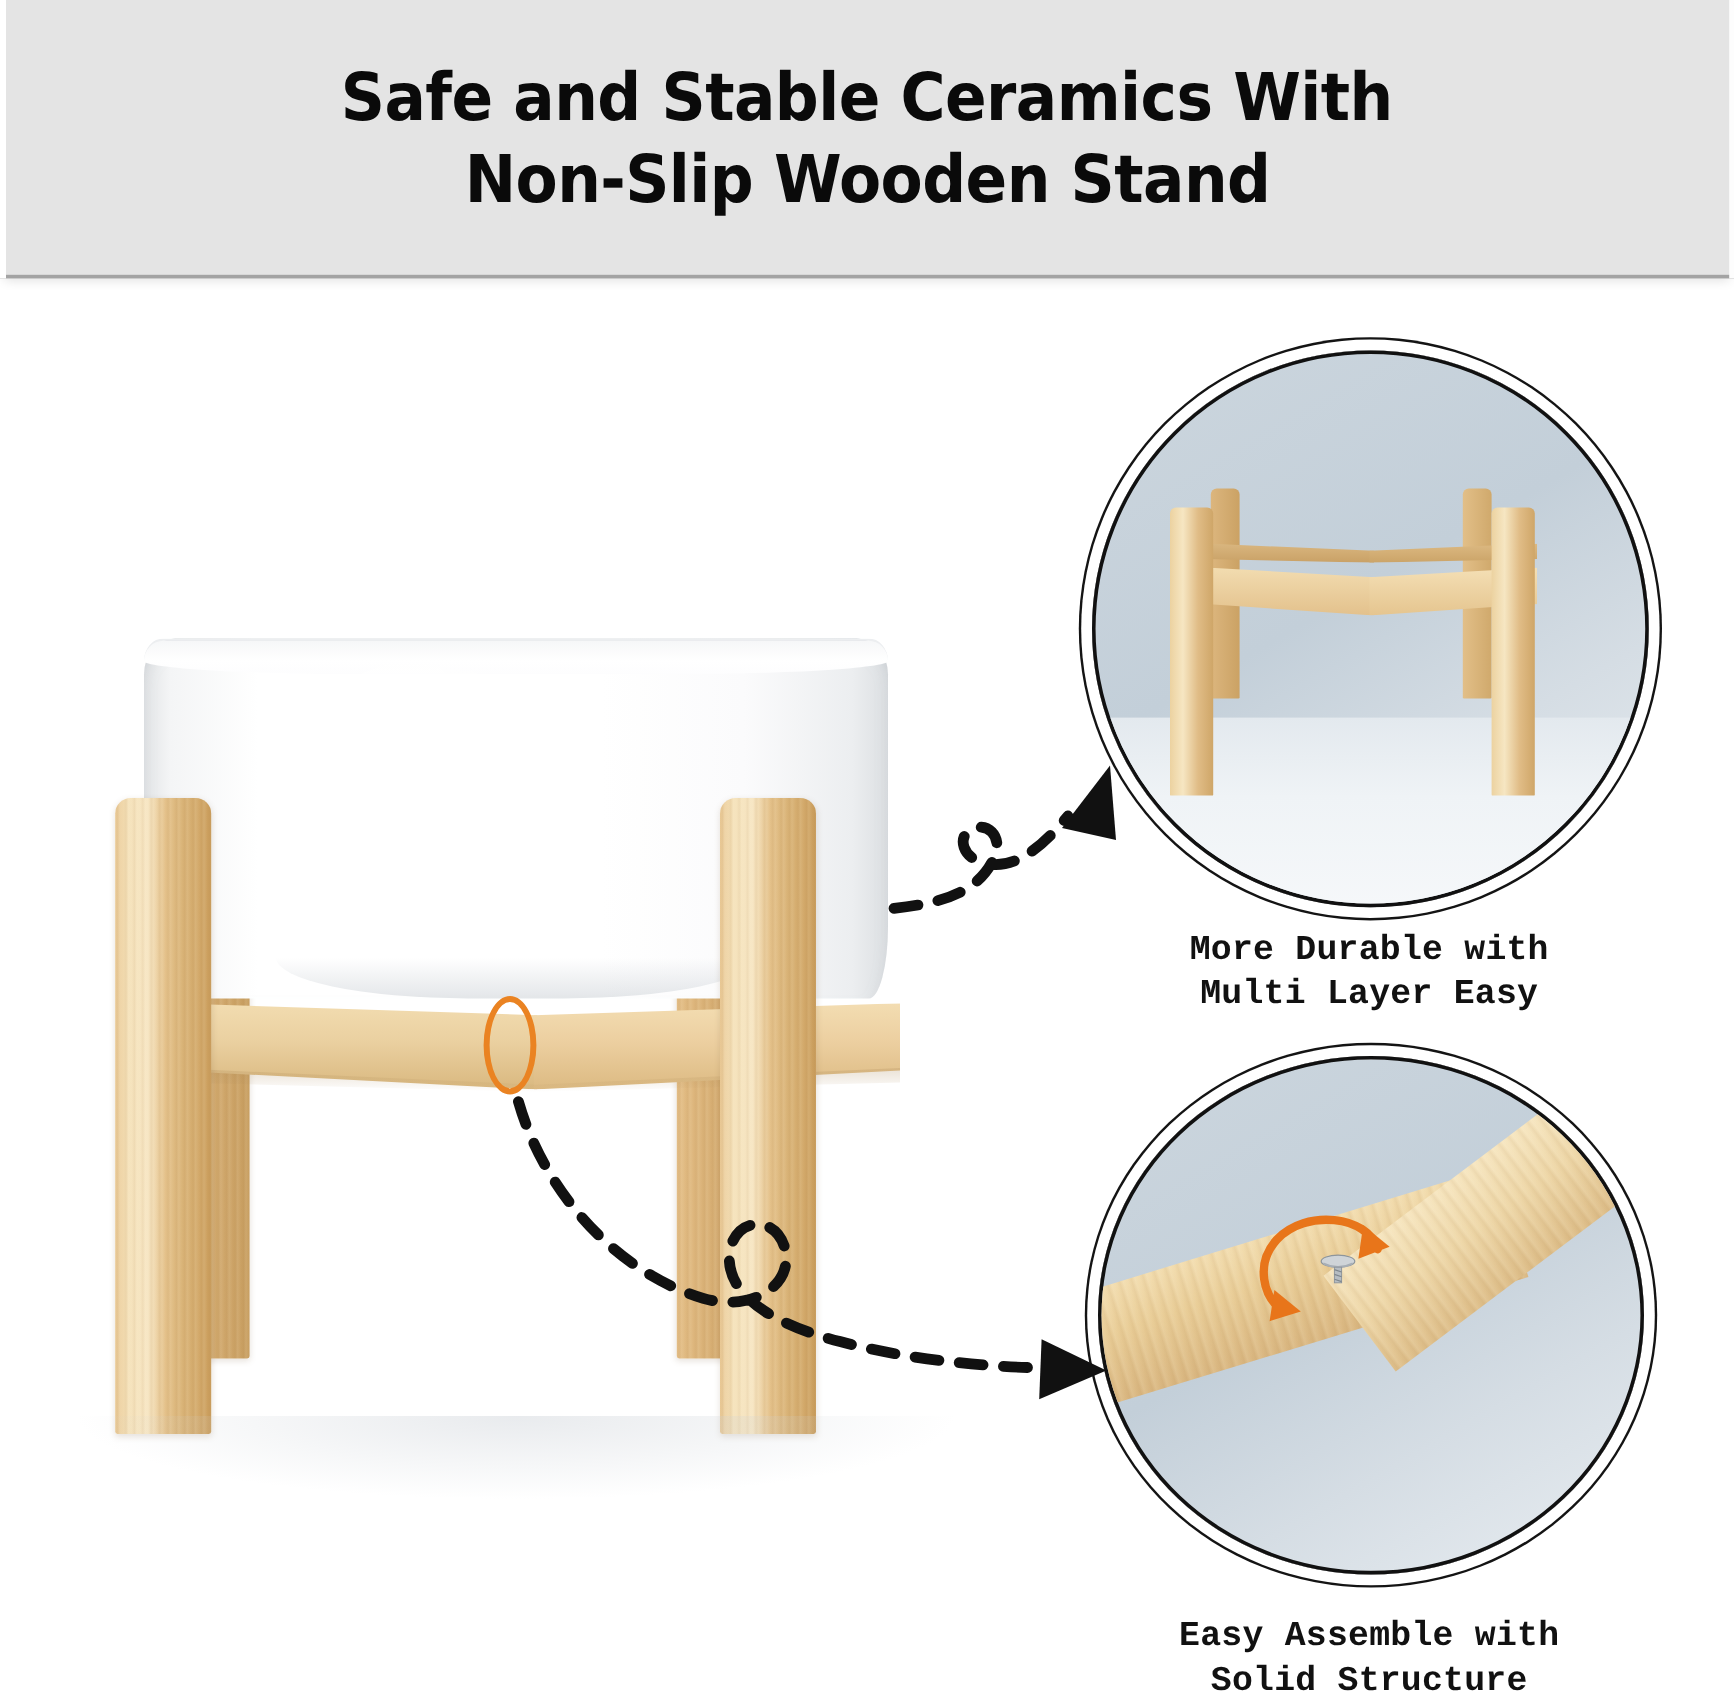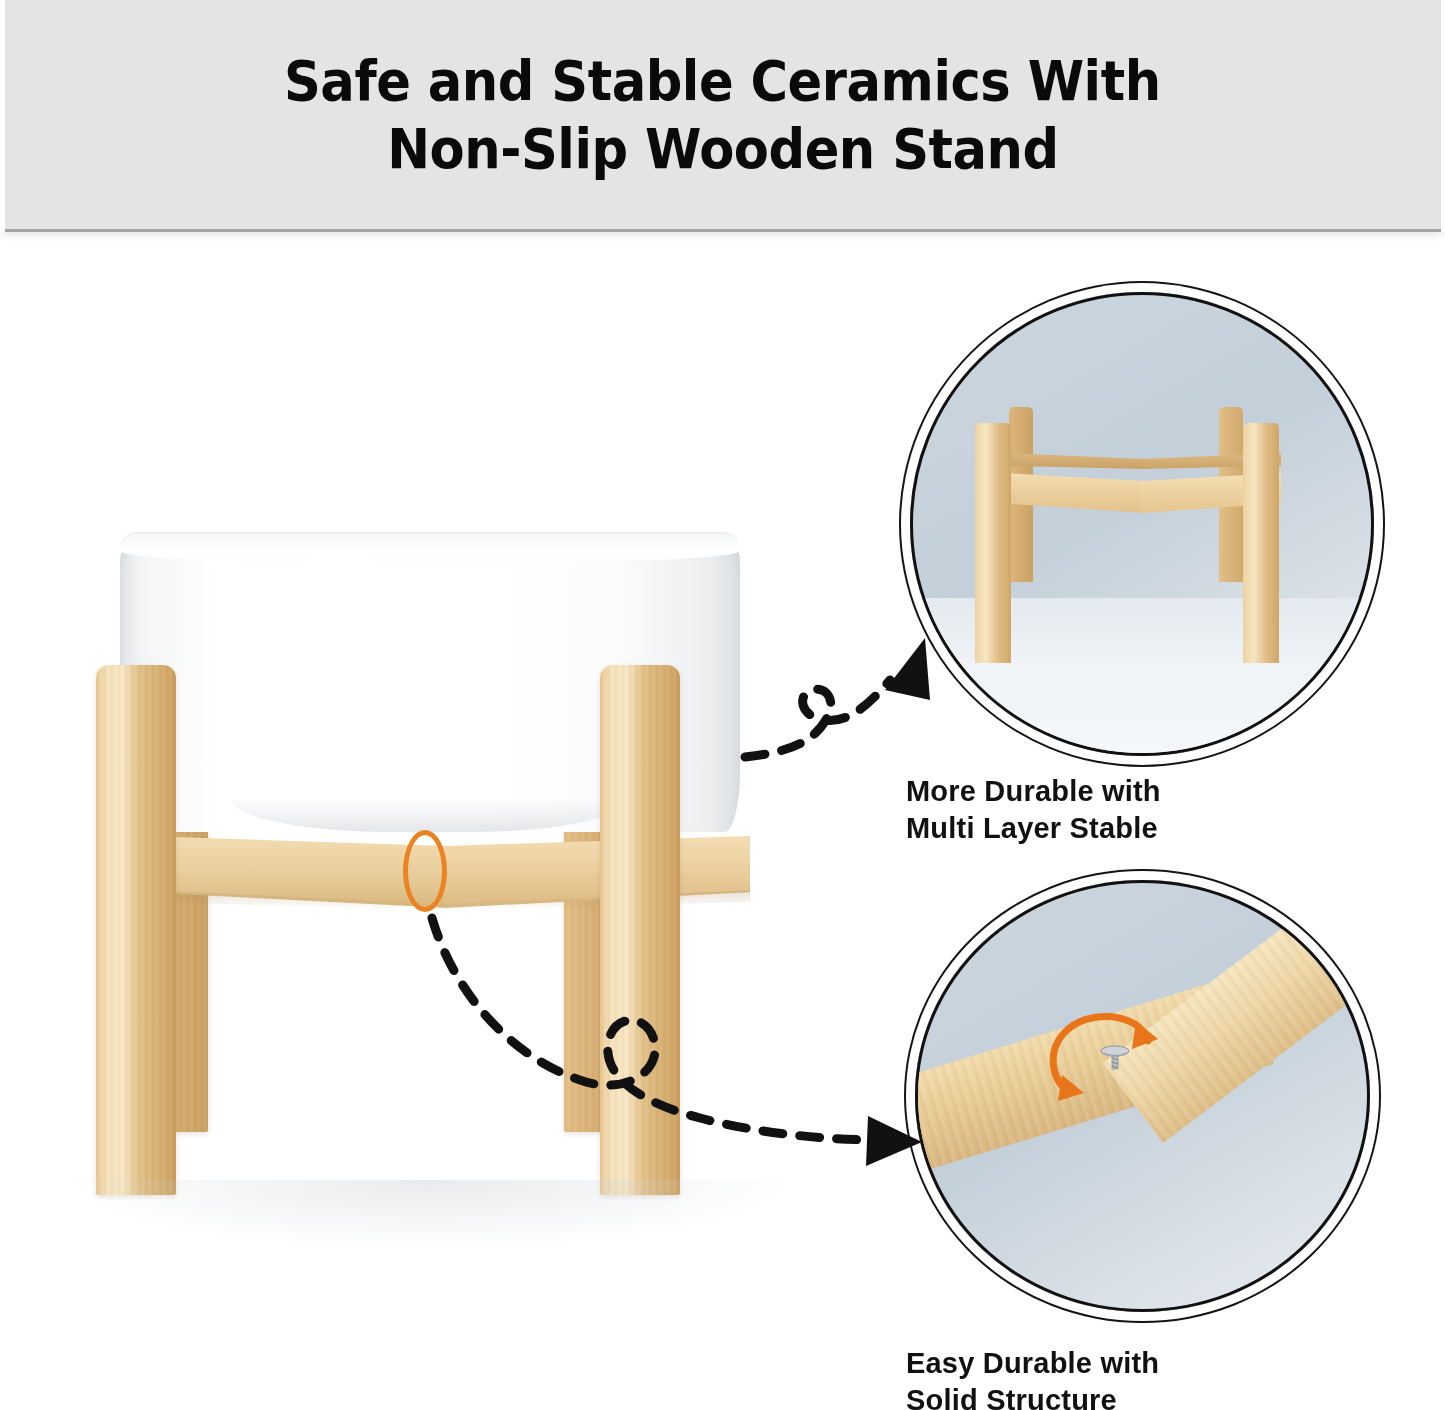--- a/index.html
+++ b/index.html
@@ -262,21 +262,22 @@
     position: absolute;
     left: 180px; top: 160px;
     width: 34px; height: 30px;
     z-index: 3;
   }
 
   
   .caption {
     position: absolute;
     width: 470px;
-    font-family: Liberation Sans, sans-serif;
+    text-align: center;
+    font-family: Liberation Mono, monospace;
     font-weight: bold;
     font-size: 29px;
     line-height: 37px;
     color: #111111;
     letter-spacing: 0.2px;
     z-index: 5;
   }
   .caption-top    { left: 906px; top: 773px; }
   .caption-bottom { left: 906px; top: 1345px; }
 
@@ -337,21 +338,21 @@
     <div class="mini-rail-l"></div>
     <div class="mini-rail-r"></div>
     <div class="mini-brace-l"></div>
     <div class="mini-brace-r"></div>
     <div class="mini-leg mini-leg-fl"></div>
     <div class="mini-leg mini-leg-fr"></div>
   </div>
 
   <div class="caption caption-top">
     <div>More Durable with</div>
-    <div>Multi Layer Stable</div>
+    <div>Multi Layer Easy</div>
   </div>
 
   <div class="inset inset-bottom">
     <div class="plank-a">
       <div class="plank-grain"></div>
     </div>
     <div class="plank-b">
       <div class="plank-grain"></div>
     </div>
 
@@ -363,21 +364,21 @@
     </svg>
 
     <svg width="160" height="130" viewBox="0 0 160 130" style="position:absolute; left:118px; top:118px;">
       <path d="M112 40 C104 12, 52 6, 28 32 C10 52, 16 80, 34 92" fill="none" stroke="#e8751a" stroke-width="7" stroke-linecap="round"></path>
       <polygon points="26,74 48,92 22,100" fill="#e8751a"></polygon>
       <polygon points="100,20 122,38 96,48" fill="#e8751a"></polygon>
     </svg>
   </div>
 
   <div class="caption caption-bottom">
-    <div>Easy Durable with</div>
+    <div>Easy Assemble with</div>
     <div>Solid Structure</div>
   </div>
 
   <svg class="arrows" viewBox="0 0 1445 1410">
     <g>
       <path d="M745 757 C790 752, 815 742, 828 716 C836 700, 826 686, 812 690
                C798 694, 800 712, 816 718 C844 728, 868 706, 890 680" fill="none" stroke="#111111" stroke-width="9" stroke-linecap="round" stroke-dasharray="20 17"></path>
       <polygon points="885,690 925,638 930,700" fill="#111111"></polygon>
     </g>
 

